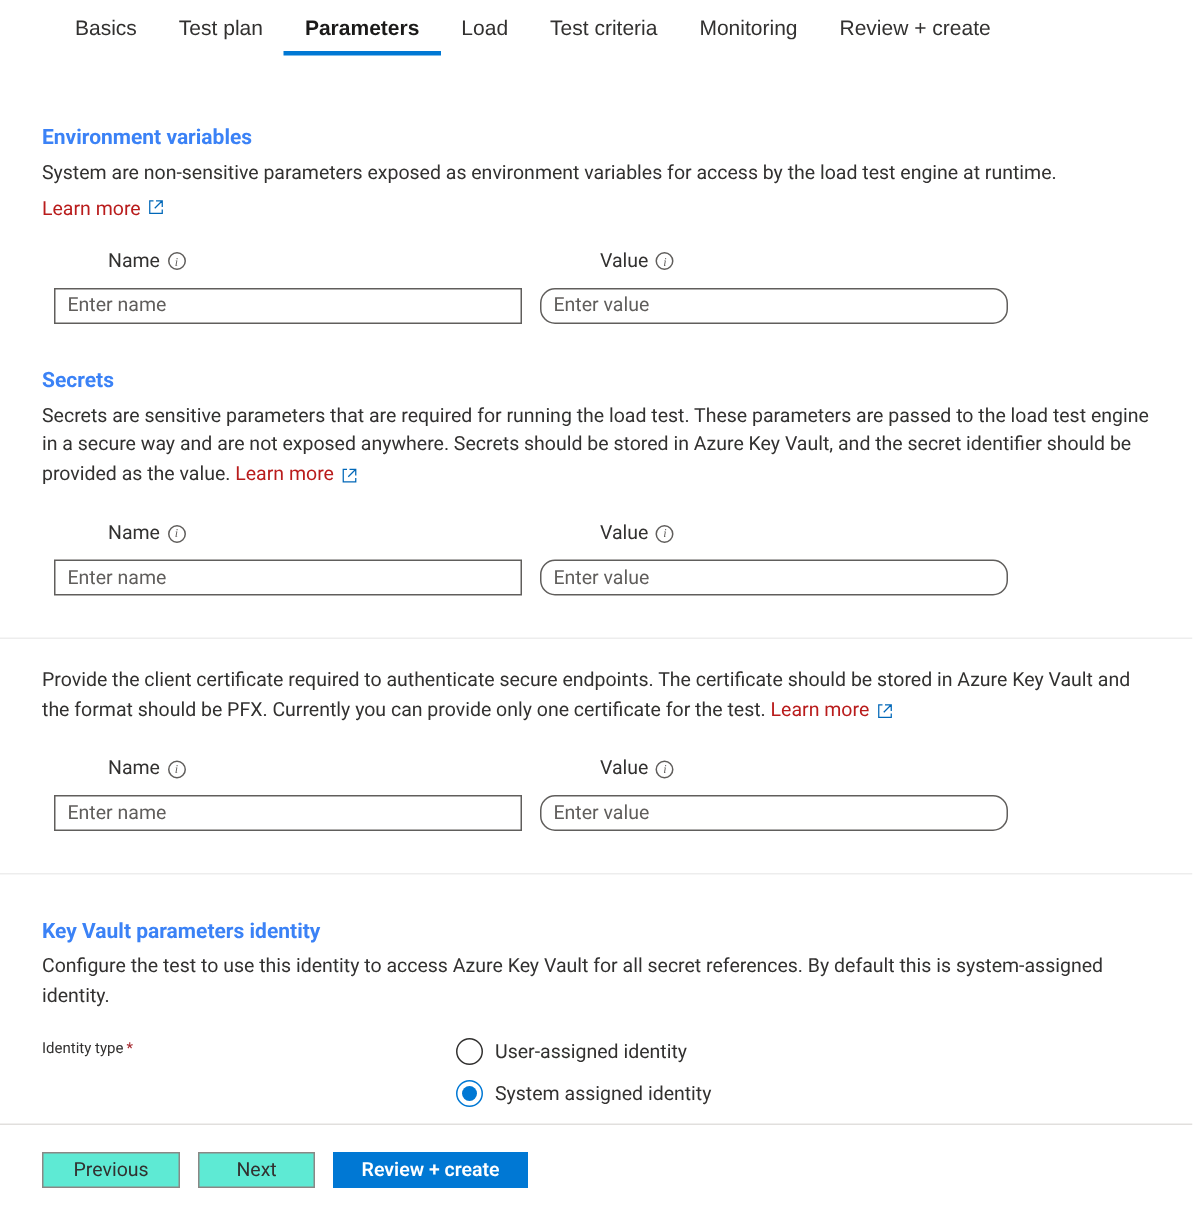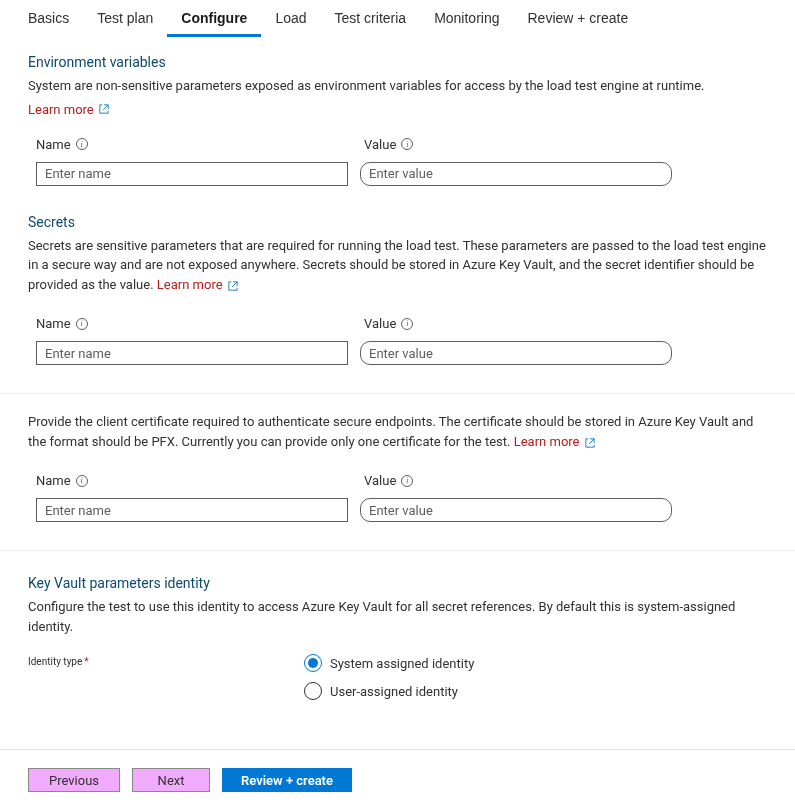--- a/index.html
+++ b/index.html
@@ -8,21 +8,21 @@
       font-size: 13px;
       color: #323130;
       background: #fff;
       width: 795px;
       height: 810px;
       position: relative;
     }
     .tabs {
       display: flex;
       gap: 0;
-      padding: 0 14px;
+      padding: 0 36px;
       border-bottom: 1px solid transparent;
     }
     .tab {
       padding: 10px 14px 8px;
       cursor: pointer;
       font-size: 14px;
       color: #323130;
       border-bottom: 3px solid transparent;
       background: none;
       border-top: none;
@@ -34,24 +34,25 @@
       border-bottom: 3px solid #0078d4;
       color: #1b1a19;
     }
     .content {
       padding: 16px 28px 0;
     }
     .section {
       margin-bottom: 28px;
     }
     .section-title {
-      font-weight: 400;
+      font-weight: 700;
       font-size: 14px;
-      color: #0c4a6e;
+      color: #3b82f6;
       margin-bottom: 6px;
+      margin-top: 30px;
     }
     .section-desc {
       font-size: 13px;
       color: #323130;
       line-height: 1.5;
       margin-bottom: 6px;
     }
     .learn-more {
       color: #b91c1c;
       text-decoration: none;
@@ -68,21 +69,21 @@
     }
     .param-header {
       display: flex;
       margin-bottom: 10px;
     }
     .param-col {
       display: flex;
       align-items: center;
       gap: 5px;
     }
-    .param-col.name-col { width: 328px; }
+    .param-col.name-col { width: 328px; margin-left: 36px; }
     .param-col.value-col { flex: 1; }
     .col-label { font-size: 13px; color: #323130; }
     .info-icon {
       width: 12px;
       height: 12px;
       border: 1px solid #605e5c;
       border-radius: 50%;
       display: inline-flex;
       align-items: center;
       justify-content: center;
@@ -163,42 +164,42 @@
       gap: 12px;
       background: #fff;
     }
     .btn {
       height: 24px;
       padding: 0 20px;
       font-size: 13px;
       font-family: inherit;
       cursor: pointer;
       border: 1px solid #8a8886;
-      background: #f0abfc;
+      background: #5eead4;
       color: #323130;
       display: inline-flex;
       align-items: center;
       justify-content: center;
       min-width: 78px;
     }
     .btn.primary {
       background: #0078d4;
       border-color: #0078d4;
       color: #fff;
       padding: 0 18px;
       font-weight: 600;
     }
   </style>
 </head>
 <body>
 
 <div class="tabs">
   <button class="tab">Basics</button>
   <button class="tab">Test plan</button>
-  <button class="tab active">Configure</button>
+  <button class="tab active">Parameters</button>
   <button class="tab">Load</button>
   <button class="tab">Test criteria</button>
   <button class="tab">Monitoring</button>
   <button class="tab">Review + create</button>
 </div>
 
 <div class="content">
 
   <div class="section">
     <div class="section-title">Environment variables</div>
@@ -302,26 +303,26 @@
   <div class="section kv-section">
     <div class="section-title">Key Vault parameters identity</div>
     <div class="section-desc">Configure the test to use this identity to access Azure Key Vault for all secret references. By default this is system-assigned identity.</div>
 
     <div class="identity-field">
       <div class="identity-label-wrap">
         <span>Identity type</span><span class="req">*</span>
       </div>
       <div class="radio-group">
         <label class="radio-item">
+          <span class="radio"></span>
+          <span>User-assigned identity</span>
+        </label>
+        <label class="radio-item">
           <span class="radio checked"></span>
           <span>System assigned identity</span>
-        </label>
-        <label class="radio-item">
-          <span class="radio"></span>
-          <span>User-assigned identity</span>
         </label>
       </div>
     </div>
   </div>
 
 </div>
 
 <div class="footer">
   <button class="btn">Previous</button>
   <button class="btn">Next</button>

